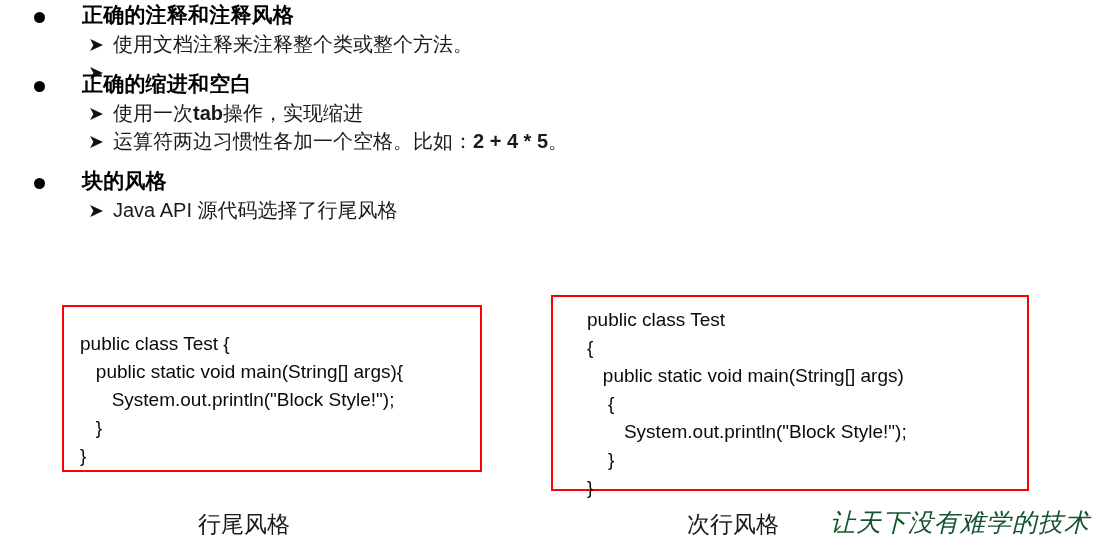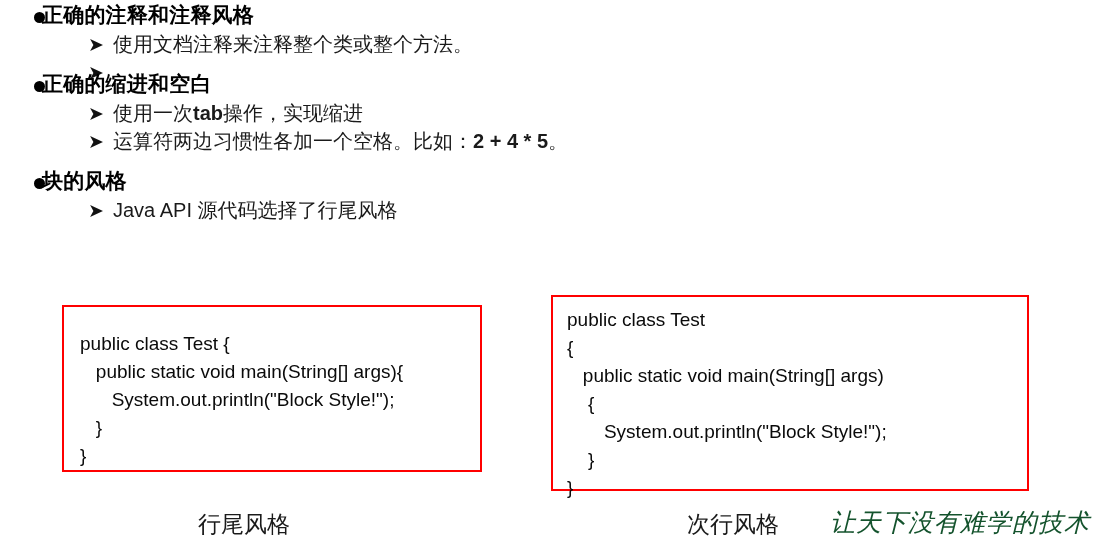--- a/index.html
+++ b/index.html
@@ -21,21 +21,21 @@
     position: absolute;
     left: 0;
     top: 0;
     width: 1112px;
   }
 
   .bullet-group { margin: 0; }
 
   .lvl1 {
     position: relative;
-    padding-left: 42px;
+    padding-left: 82px;
     font-size: 21px;
     font-weight: bold;
     line-height: 30px;
     letter-spacing: 0.2px;
   }
   .lvl1 .marker-dot {
     position: absolute;
     left: 34px;
     top: 12px;
     width: 11px;
@@ -87,20 +87,21 @@
     height: 167px;
   }
   #code-box-left pre {
     padding: 23px 0 0 16px;
   }
   #code-box-right {
     left: 551px;
     top: 295px;
     width: 478px;
     height: 196px;
+    padding-left: 20px;
   }
   #code-box-right pre {
     padding: 9px 0 0 14px;
   }
 
   
   .caption {
     position: absolute;
     font-size: 23px;
     line-height: 26px;

